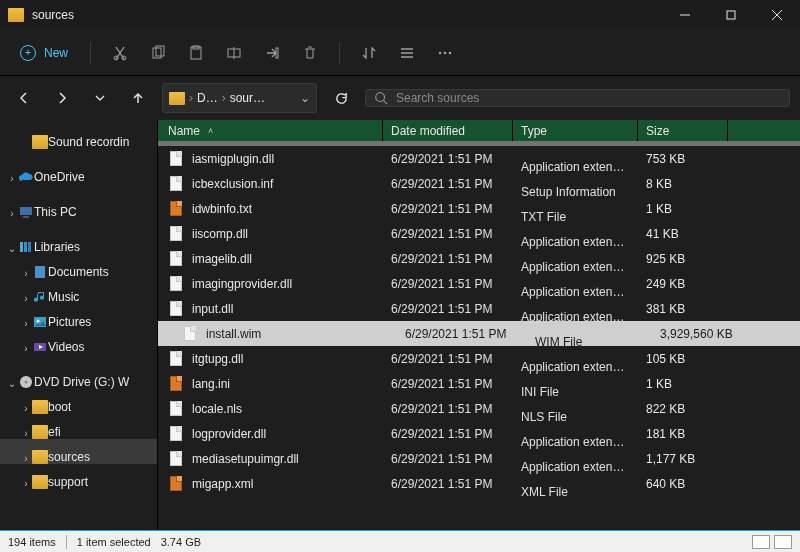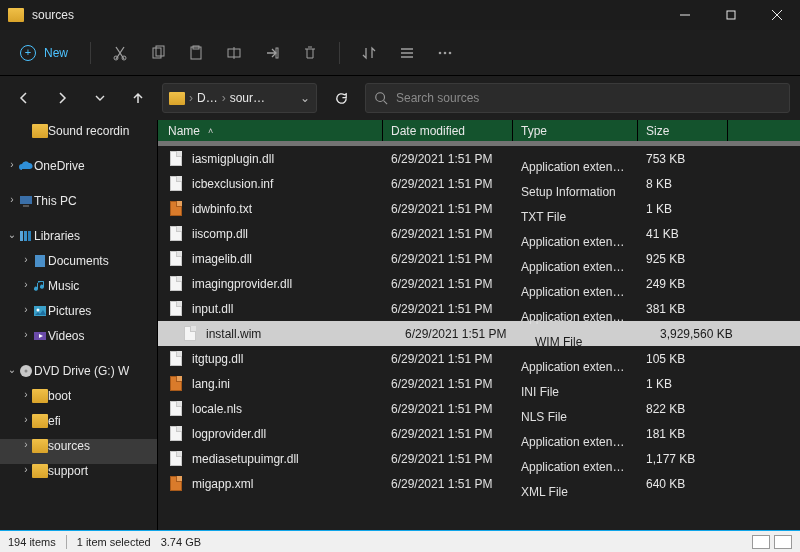--- a/index.html
+++ b/index.html
@@ -70,38 +70,38 @@
     display:flex; align-items:center;
     padding:0 6px; gap:4px;
     font-size:12px; color:#e8e8e8;
   }
   .addrbox .fi { width:16px; height:13px; background:linear-gradient(#f0c048,#d9a32a); border-radius:1px; }
   .addrbox .sep { color:#888; }
   .addrbox .apart { white-space:nowrap; overflow:hidden; text-overflow:ellipsis; }
   .addrbox .chev { margin-left:auto; color:#bbb; }
   .refreshbtn { width:28px; height:28px; display:flex; align-items:center; justify-content:center; color:#e8e8e8; }
   .searchbox {
-    flex:1; height:30px;
+    flex:1; height:18px;
     background:#2b2b2b; border:1px solid #3a3a3a; border-radius:3px;
     display:flex; align-items:center; padding:0 8px; gap:8px; color:#999;
   }
   .searchbox input {
     background:transparent; border:none; color:#e8e8e8; font-size:12px; outline:none; flex:1;
   }
   .searchbox input::placeholder { color:#8a8a8a; }
   
   .main { flex:1; display:flex; overflow:hidden; background:#1e1e1e; }
   
   .sidebar {
     width:158px; background:#1e1e1e; overflow:hidden;
     border-right:1px solid #000;
     padding-top:4px;
   }
   .sbitem {
-    height:25px; display:flex; align-items:flex-start;
+    height:25px; display:flex; align-items:flex-end;
     padding-left:6px; gap:0; font-size:12px; color:#e8e8e8;
     white-space:nowrap; overflow:hidden;
   }
   .sbitem.sel { background:#3a3a3a; }
   .sbchev { width:12px; color:#bbb; font-size:10px; text-align:center; }
   .sbchev.blank { visibility:hidden; }
   .sbicon { width:16px; height:14px; flex:0 0 16px; display:flex; align-items:center; justify-content:center; }
   .sbicon.folder { background:linear-gradient(#f0c048,#d9a32a); border-radius:1px; }
   .sbicon.cloud svg, .sbicon.pc svg, .sbicon.lib svg, .sbicon.doc svg, .sbicon.music svg, .sbicon.pic svg, .sbicon.vid svg, .sbicon.dvd svg { width:16px; height:14px; }
   .sbspacer { height:10px; }

